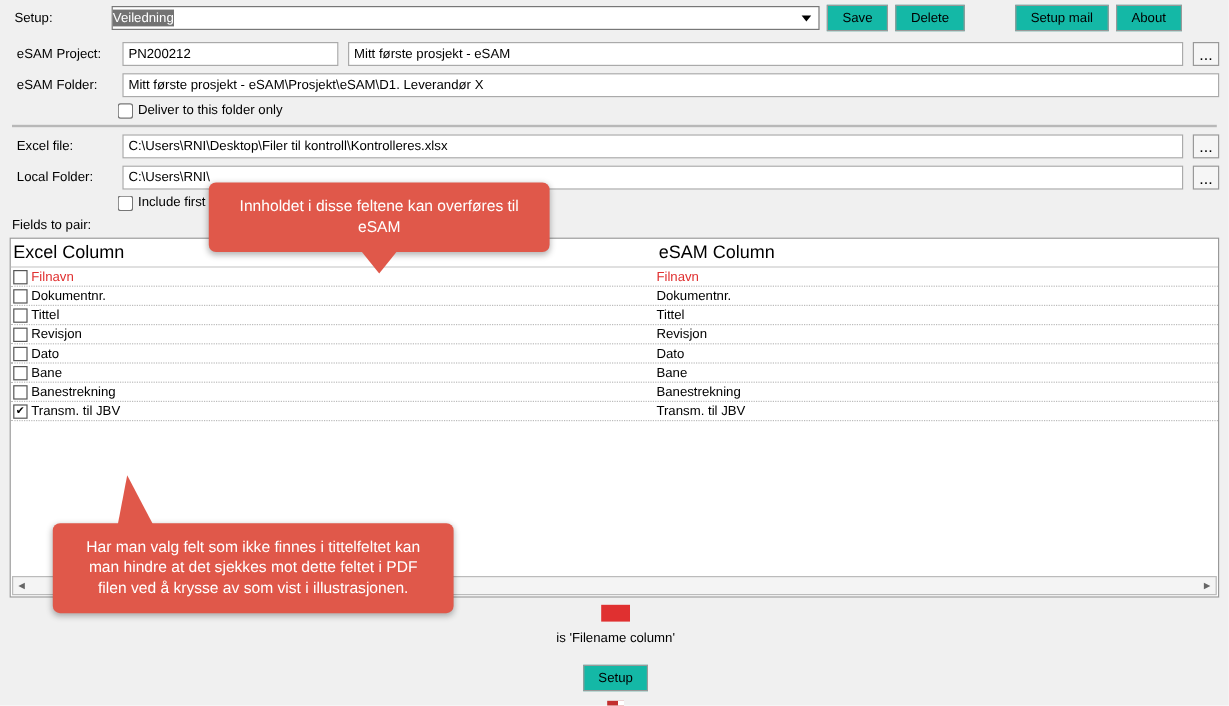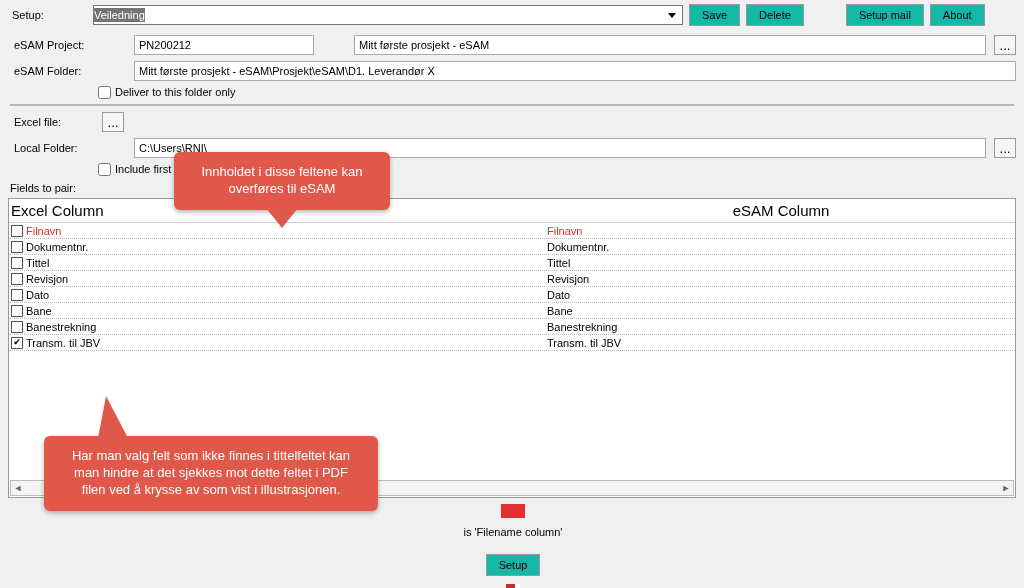--- a/index.html
+++ b/index.html
@@ -65,21 +65,20 @@
     padding: 3px 8px 3px 14px;
   }
   .formlabel { min-width: 80px; }
   .txt {
     height: 20px;
     border: 1px solid #aaa;
     background: #fff;
     padding: 2px 4px;
     font-size: 11px;
     font-family: inherit;
-    margin-left: 32px;
   }
   .chkrow {
     padding: 2px 8px 2px 98px;
     display: flex;
     align-items: flex-start;
     gap: 4px;
     font-size: 11px;
   }
   hr.sep {
     border: none;
@@ -92,21 +91,21 @@
     border: 1px solid #999;
     background: #fff;
     height: 300px;
     position: relative;
   }
   .gridhead {
     display: flex; font-size: 15px;
     border-bottom: 1px solid #ccc;
   }
   .gridhead .c1 { width: 538px; padding: 3px 2px; }
-  .gridhead .c2 { flex:1; padding: 3px 2px; text-align: center; }
+  .gridhead .c2 { flex:1; padding: 3px 2px; }
   .gridrow {
     display: flex; font-size: 11px;
     border-bottom: 1px dotted #bbb;
     height: 16px;
     align-items: center;
   }
   .gridrow .c1 { width: 538px; display:flex; align-items:center; gap:3px; padding-left:2px;}
   .gridrow .c2 { flex:1; }
   .gridrow.red, .gridrow.red .c2 { color: #e03030; }
   .gridrow .chk {
@@ -135,21 +134,21 @@
     position:absolute;
     background:#e0584a;
     color:#fff;
     border-radius:6px;
     padding:12px 18px;
     text-align:center;
     font-size:13px;
     box-shadow:0 2px 5px rgba(0,0,0,0.3);
     line-height:1.3;
   }
-  .callout.top { left:174px; top:152px; width:216px; }
+  .callout.top { left:174px; top:152px; width:284px; }
   .callout.top::after {
     content:""; position:absolute;
     left:50%; transform:translateX(-50%);
     bottom:-18px;
     border-left:16px solid transparent;
     border-right:16px solid transparent;
     border-top:20px solid #e0584a;
   }
   .callout.bot { left:44px; top:436px; width:334px; }
   .callout.bot::before {
@@ -199,20 +198,21 @@
 </div>
 <div class="chkrow">
   <input type="checkbox" style="">
   <span>Deliver to this folder only</span>
 </div>
 
 <hr class="sep">
 
 <div class="formrow">
   <span class="formlabel">Excel file:</span>
+  <input class="txt" style="flex: 1 1 0%;" value="C:\Users\RNI\Desktop\Filer til kontroll\Kontrolleres.xlsx">
   <button class="btn-icon">...</button>
 </div>
 
 <div class="formrow">
   <span class="formlabel">Local Folder:</span>
   <input class="txt" style="flex: 1 1 0%;" value="C:\Users\RNI\">
   <button class="btn-icon">...</button>
 </div>
 <div class="chkrow">
   <input type="checkbox" style="">

